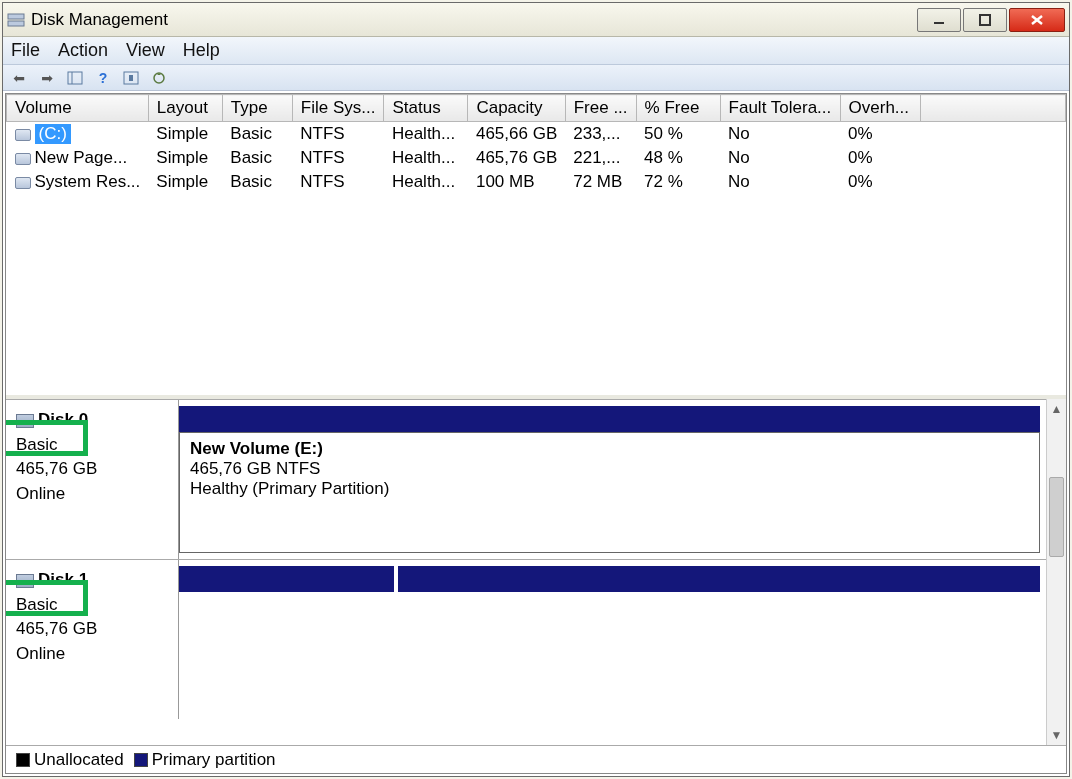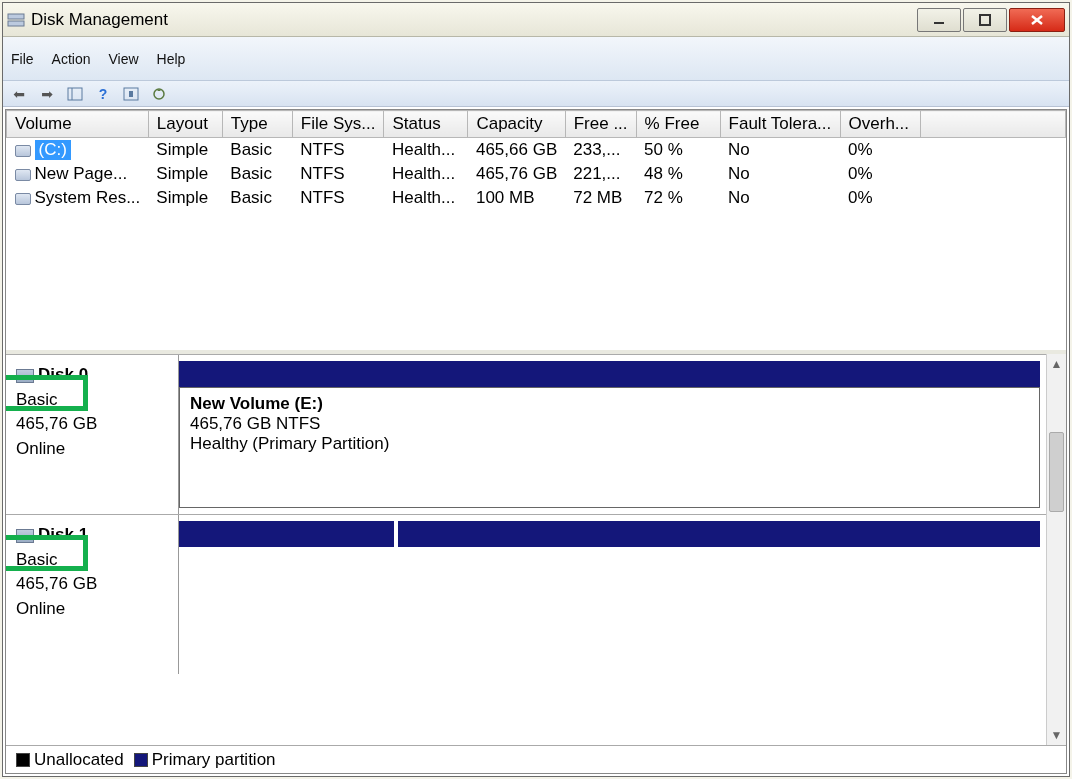--- a/index.html
+++ b/index.html
@@ -4,26 +4,26 @@
 <style>
   * { box-sizing: border-box; margin: 0; padding: 0; font-family: "Segoe UI", Tahoma, sans-serif; }
   body { background: #f4f3e9; width: 1072px; height: 779px; overflow: hidden; }
   .window { position: relative; width: 1068px; height: 775px; margin: 2px; border: 1px solid #6a6a6a; background: #fff; display:flex; flex-direction:column;}
   .titlebar { height: 34px; background: linear-gradient(#f8f7ee, #e7e6d7); display:flex; align-items:center; padding:0 4px; border-bottom:1px solid #b7b7a8;}
   .titlebar .app-icon { width:18px; height:18px; margin-right:6px; display:inline-block;}
   .titlebar .title { font-size:17px; color:#000; flex:1;}
   .titlebar .win-buttons { display:flex; gap:2px; }
   .win-btn { width:44px; height:24px; border:1px solid #777; background:linear-gradient(#f2f2e8,#dfded0); display:flex; align-items:center; justify-content:center; border-radius:2px;}
   .win-btn.close { width:56px; background:linear-gradient(#f06b55,#d62a17); border-color:#8a2012;}
-  .menubar { height:44px; background:linear-gradient(#f2f6fb,#dde7f3); display:flex; align-items:center; padding:0 8px; gap:18px; border-bottom:1px solid #bcc9db; font-size:14px; color:#111;}
+  .menubar { height:28px; background:linear-gradient(#f2f6fb,#dde7f3); display:flex; align-items:center; padding:0 8px; gap:18px; border-bottom:1px solid #bcc9db; font-size:18px; color:#111;}
   .menubar span { cursor:default;}
   .toolbar { height:26px; background:linear-gradient(#ecf2fa,#d8e3f1); display:flex; align-items:center; padding:0 6px; gap:8px; border-bottom:1px solid #b7c2d4;}
   .tbtn { width:20px; height:18px; display:flex; align-items:center; justify-content:center; color:#555; font-size:14px;}
   .content { flex:1; display:flex; flex-direction:column; border:1px solid #888; margin:2px; background:#fff;}
-  .top-pane { height:244px; overflow:hidden; border-bottom:4px solid #e9e9e0;}
+  .top-pane { height:305px; overflow:hidden; border-bottom:4px solid #e9e9e0;}
   table.vol { width:100%; border-collapse:collapse; font-size:17px;}
   table.vol th { text-align:left; font-weight:400; padding:3px 8px; border:1px solid #b7b7b7; background:linear-gradient(#fafafa,#e8e8e8); height:26px; white-space:nowrap; overflow:hidden;}
   table.vol td { padding:2px 8px; white-space:nowrap; overflow:hidden;}
   .vol-icon { display:inline-block; width:16px; height:12px; background:linear-gradient(#dfe7f2,#b8c6db); border:1px solid #7a8aa4; border-radius:2px; vertical-align:middle; margin-right:4px;}
   .sel { background:#3399ff; color:#fff; padding:0 4px; display:inline-block;}
   .bottom-pane { flex:1; display:flex; position:relative; }
   .disk-list { flex:1; overflow:hidden;}
   .disk-row { display:flex; height:160px; border-top:1px solid #aaa;}
   .disk-info { width:173px; padding:8px 6px 6px 10px; font-size:17px; border-right:1px solid #999; position:relative;}
   .disk-info .di-icon{display:inline-block;width:18px;height:14px;background:linear-gradient(#c0cde0,#9aacc4);border:1px solid #6b7a92;margin-right:4px;vertical-align:middle;}

